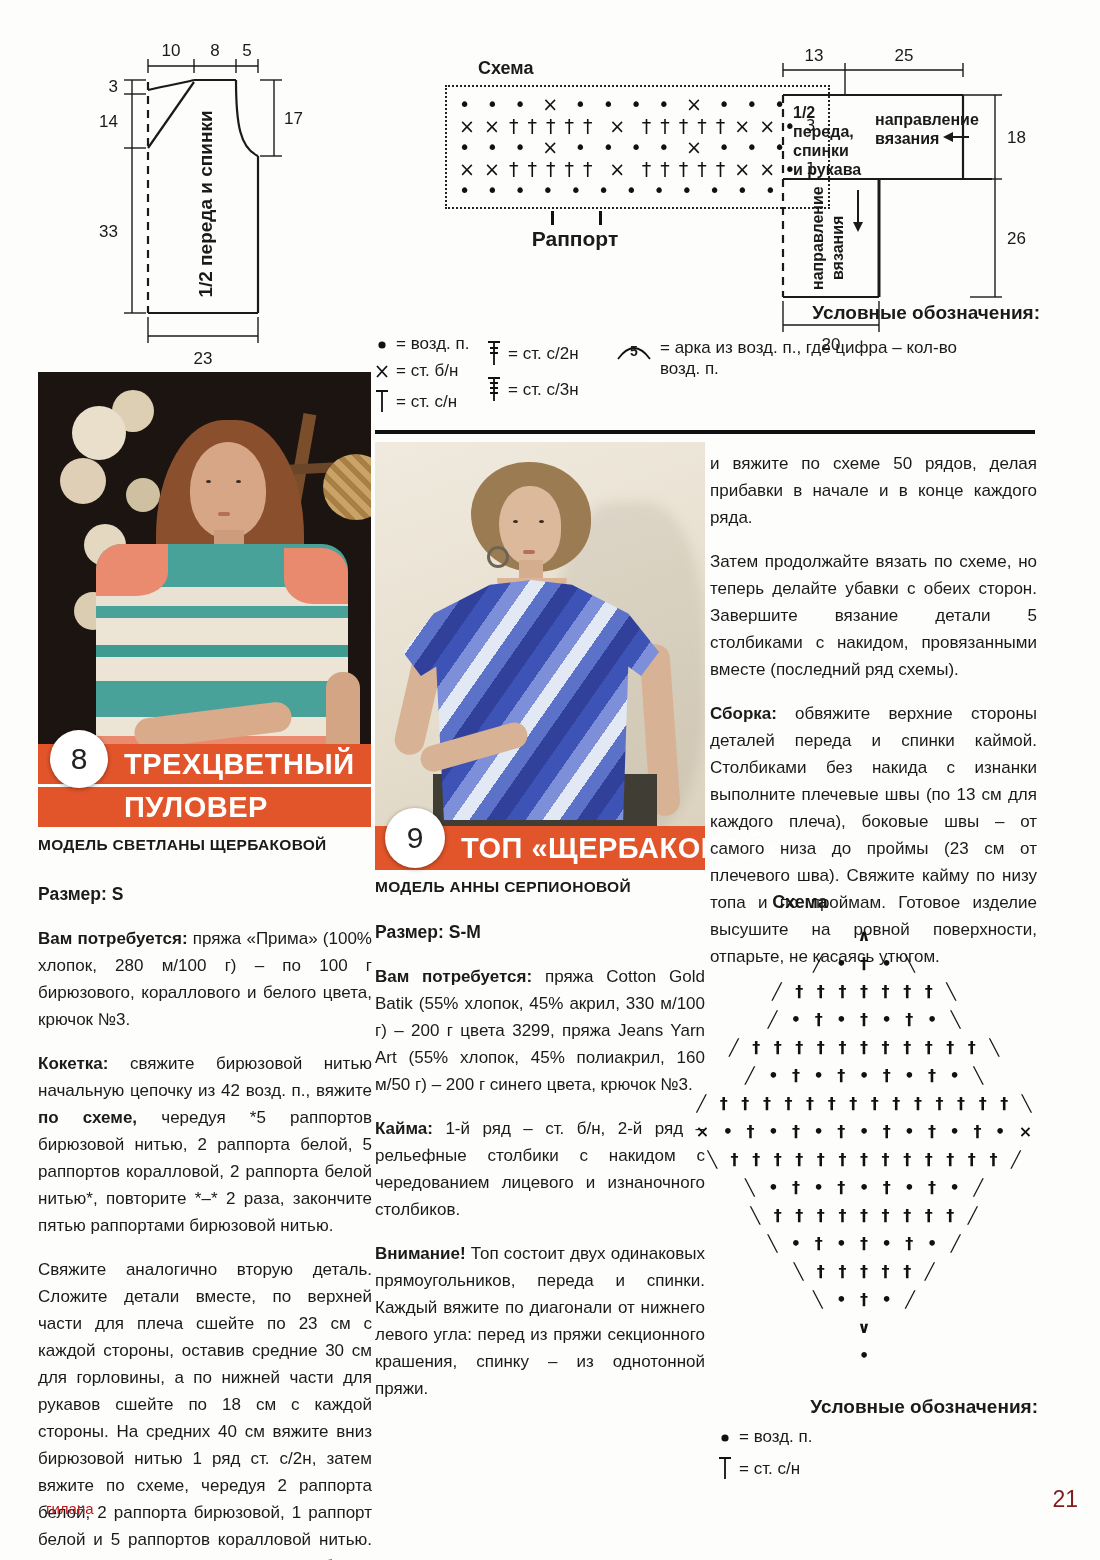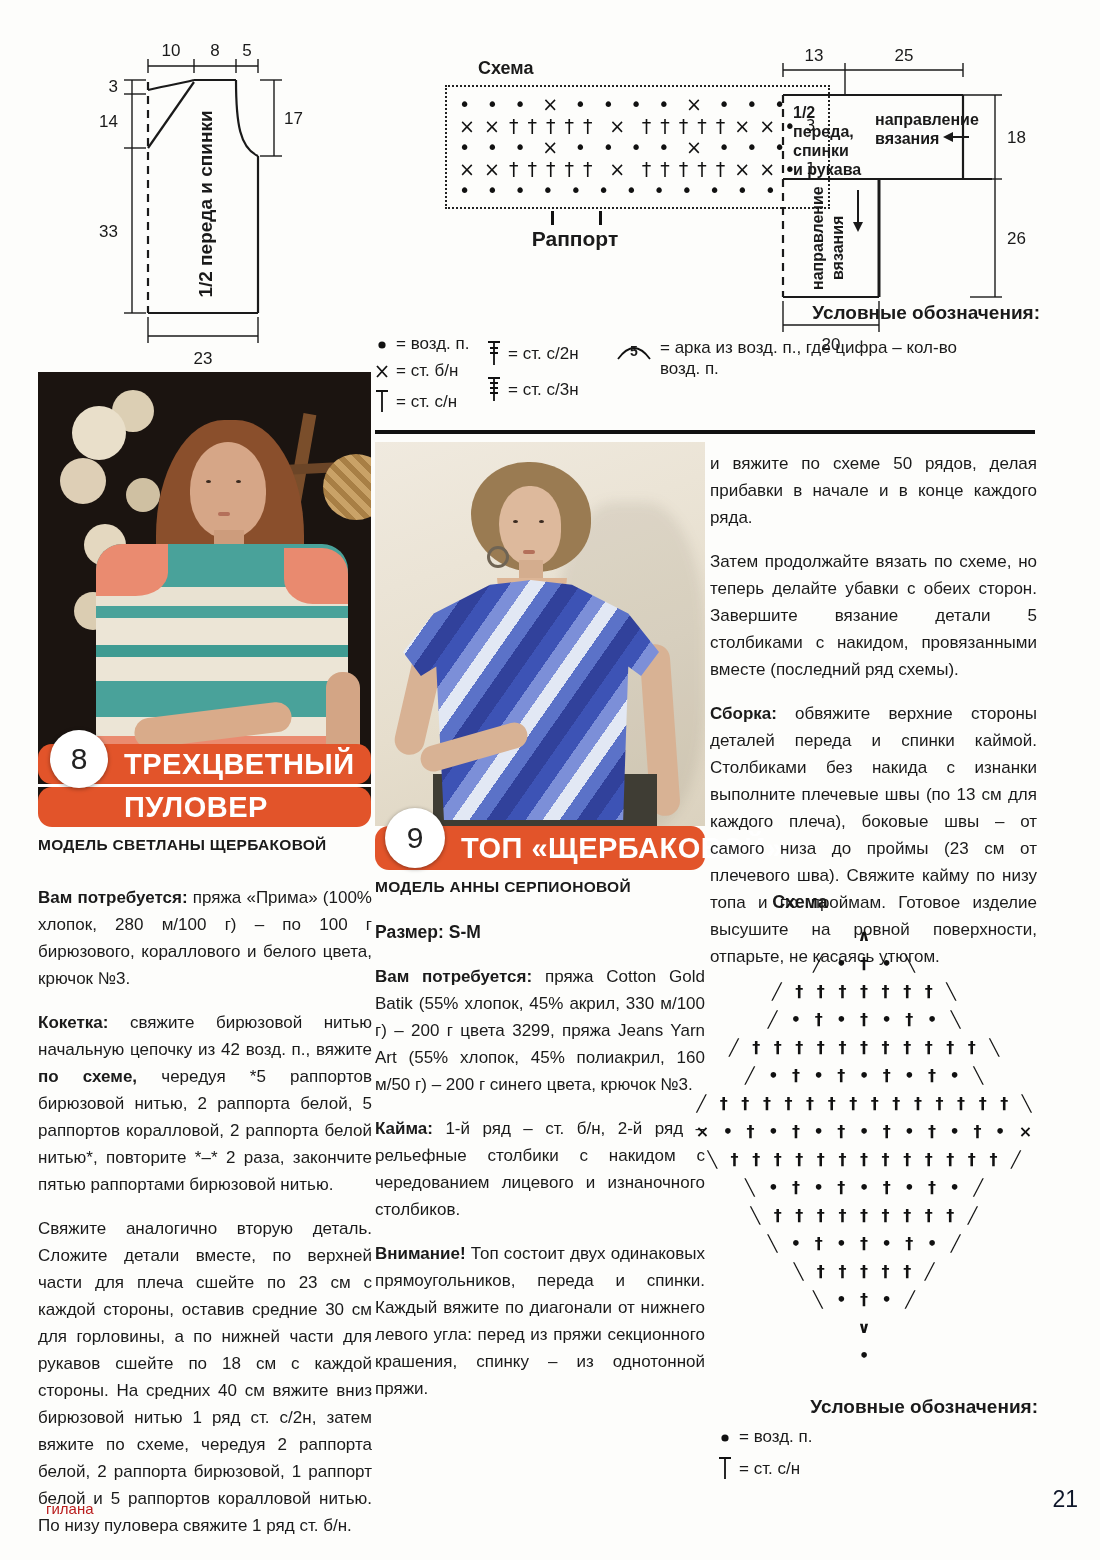--- a/index.html
+++ b/index.html
@@ -6,21 +6,21 @@
   body{width:1100px;height:1560px;position:relative;background:#fdfdfb;
        font-family:"Liberation Sans",sans-serif;color:#1a1a1a;overflow:hidden;}
   .abs{position:absolute;}
   
   .col{position:absolute;}
   .size-line{font-weight:bold;font-size:17.5px;margin:0 0 20px 0;}
   .para{font-size:17px;line-height:27px;text-align:justify;margin:0 0 17px 0;}
   .para .b{font-weight:bold;}
   
   .banner{position:absolute;background:#e2542a;color:#fff;font-weight:bold;
-          font-size:29px;letter-spacing:.5px;display:flex;align-items:center;border-radius:14px;}
+          font-size:29px;letter-spacing:.5px;display:flex;align-items:center;}
   .banner .btxt{padding-left:86px;white-space:nowrap;}
   .bgap{position:absolute;background:#fff;height:3px;}
   .numcircle{position:absolute;background:#fff;border-radius:50%;
              box-shadow:0 1px 4px rgba(0,0,0,.4);display:flex;align-items:center;
              justify-content:center;font-size:30px;color:#222;z-index:6;}
   .model{position:absolute;font-weight:bold;font-size:15.5px;letter-spacing:.3px;}
   
   .chart-title{font-weight:bold;font-size:18px;}
   .chartbox{display:inline-block;border:2.5px dotted #222;padding:7px 12px 5px;margin-top:6px;
             font-family:"DejaVu Sans",sans-serif;}
@@ -90,21 +90,21 @@
             border-radius:15px;transform:rotate(13deg);}
   .w-armL-b{position:absolute;left:44px;top:292px;width:110px;height:26px;background:#d8b294;
             border-radius:13px;transform:rotate(-16deg);}
   .w-armR{position:absolute;left:270px;top:202px;width:30px;height:172px;background:#d8b294;
           border-radius:15px;transform:rotate(-4deg);}
   .w-pants{position:absolute;left:58px;top:332px;width:224px;height:52px;background:#3f3d34;}
   .w-ear{position:absolute;left:112px;top:104px;width:16px;height:16px;border:3px solid #6f6454;
          border-radius:50%;background:transparent;}
   .rule{position:absolute;background:#111;}
   .footer-brand{position:absolute;color:#b91c1c;font-size:15px;}
-  .page-num{position:absolute;font-size:23px;color:#0f172a;}
+  .page-num{position:absolute;font-size:23px;color:#7f1d1d;}
   svg text{font-family:"Liberation Sans",sans-serif;fill:#1a1a1a;}
 </style>
 </head>
 <body>
 
 <svg class="abs" style="left:28px;top:26px;" width="352" height="352" viewBox="0 0 352 352">
   <g stroke="#1a1a1a" stroke-width="1.4" fill="none">
     <line x1="120" y1="40" x2="230" y2="40"></line>
     <line x1="120" y1="33" x2="120" y2="47"></line>
       <line x1="166" y1="33" x2="166" y2="47"></line>
@@ -268,20 +268,21 @@
 <div class="bgap" style="left:38px;top:784px;width:333px;"></div>
 <div class="banner" style="left:38px;top:787px;width:333px;height:40px;">
   <span class="btxt">ПУЛОВЕР</span>
 </div>
 <div class="numcircle" style="left:50px;top:730px;width:58px;height:58px;">
   <span>8</span>
 </div>
 <div class="model" style="left:38px;top:836px;">МОДЕЛЬ СВЕТЛАНЫ ЩЕРБАКОВОЙ</div>
 
 <div class="col" style="left:38px;top:884px;width:334px;">
+  <p class="size-line">Размер: S</p>
   <div>
       <p class="para"><span class="b">Вам потребуется:</span><span> пряжа «Прима» (100% хлопок, 280 м/100 г) – по 100 г бирюзового, кораллового и белого цвета, крючок №3.</span></p>
       <p class="para"><span class="b">Кокетка:</span><span> свяжите бирюзовой нитью начальную цепочку из 42 возд. п., вяжите </span><span class="b">по схеме,</span><span> чередуя *5 раппортов бирюзовой нитью, 2 раппорта белой, 5 раппортов коралловой, 2 раппорта белой нитью*, повторите *–* 2 раза, закончите пятью раппортами бирюзовой нитью.</span></p>
       <p class="para"><span>Свяжите аналогично вторую деталь. Сложите детали вместе, по верхней части для плеча сшейте по 23 см с каждой стороны, оставив средние 30 см для горловины, а по нижней части для рукавов сшейте по 18 см с каждой стороны. На средних 40 см вяжите вниз бирюзовой нитью 1 ряд ст. с/2н, затем вяжите по схеме, чередуя 2 раппорта белой, 2 раппорта бирюзовой, 1 раппорт белой и 5 раппортов коралловой нитью. По низу пуловера свяжите 1 ряд ст. б/н.</span></p>
     </div>
 </div>
 
 <div class="rule" style="left:375px;top:430px;width:660px;height:3.5px;"></div>
 <div class="photo photo2" style="left:375px;top:442px;width:330px;height:384px;">
   <div class="w-shadow"></div>

